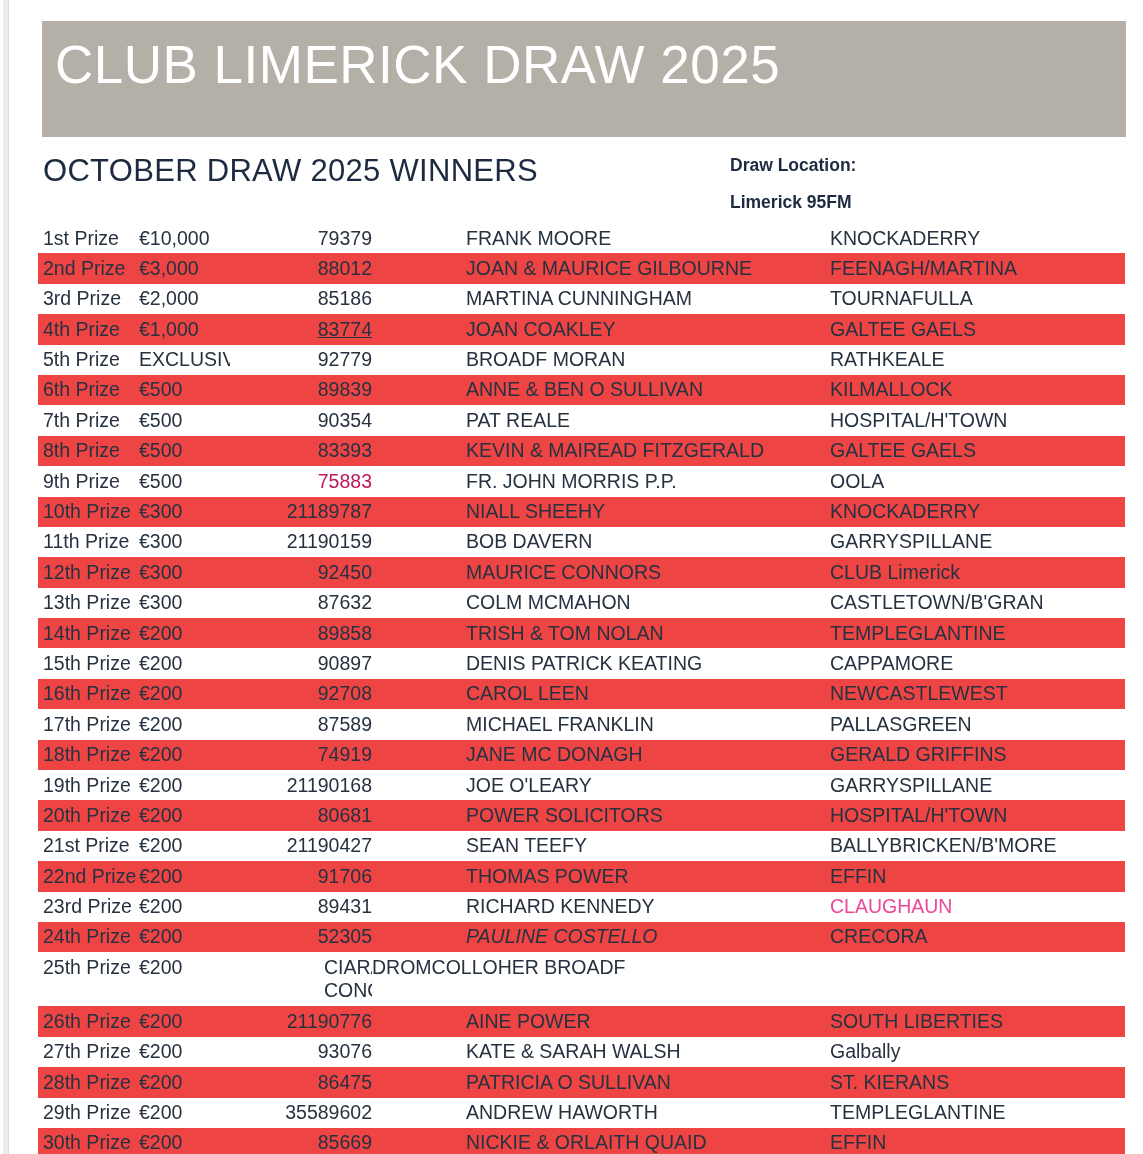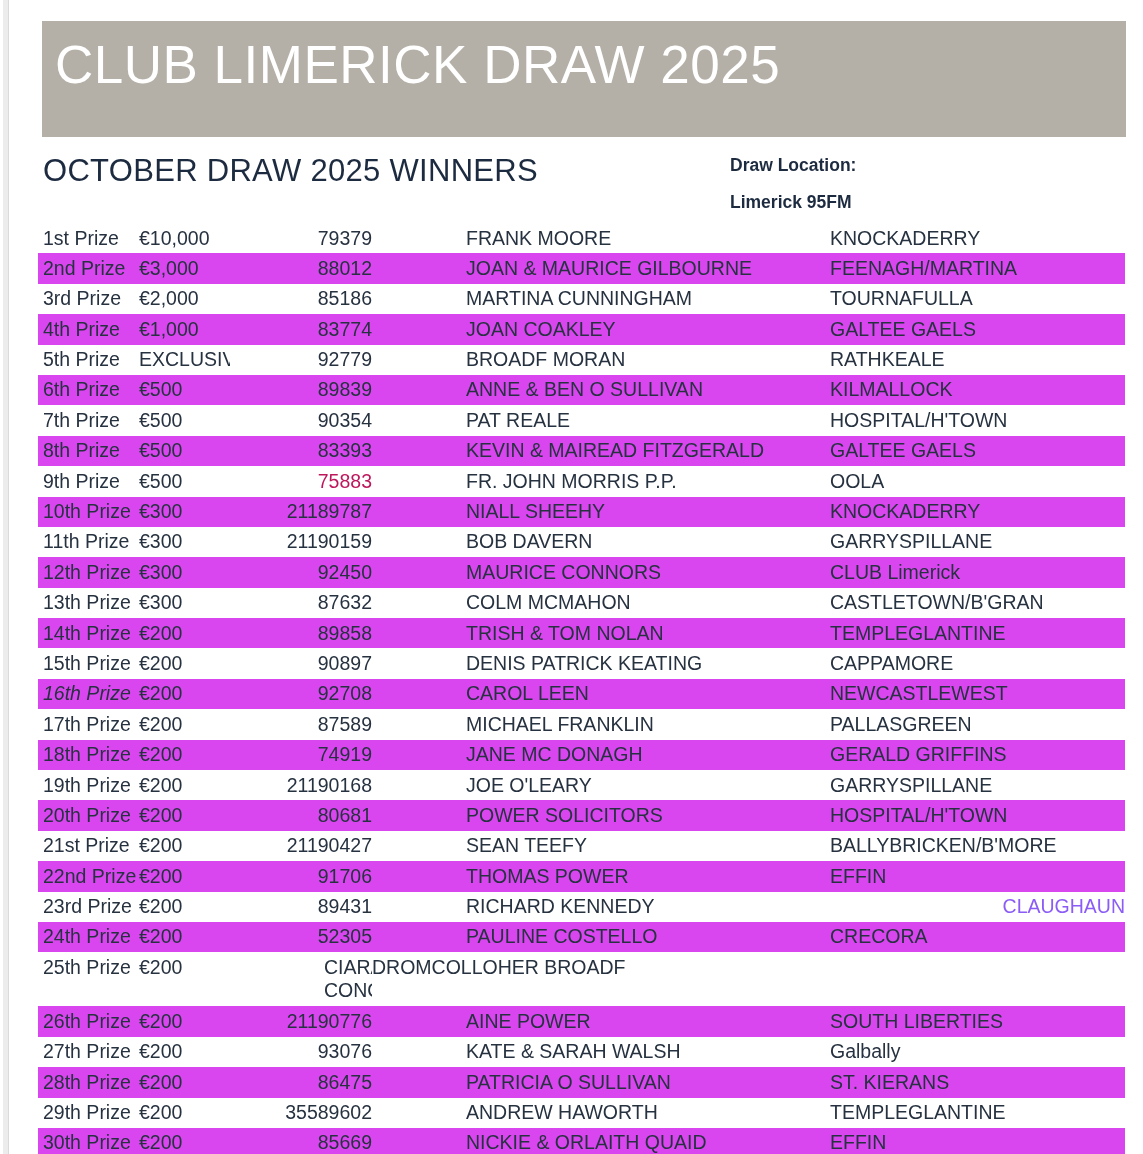--- a/index.html
+++ b/index.html
@@ -34,21 +34,21 @@
   .drawloc .value { margin-top: 19px; }
   .winners-table {
     position: absolute; left: 38px; top: 223px; width: 1087px;
   }
   .row {
     display: grid;
     grid-template-columns: 96px 96px 142px 458px 295px;
     height: 30.4px;
     overflow: hidden;
   }
-  .row.alt { background: #d946ef; }
+  .row.alt { background: #ef4444; }
   .row.tall { height: 54px; }
   .cell {
     padding-top: 3.5px;
     font-size: 19.5px; line-height: 23px;
     overflow: hidden;
   }
   .cell-prize   { padding-left: 5px; white-space: nowrap; overflow: visible; }
   .cell-amount  { padding-left: 5px; white-space: nowrap; }
   .cell-number  { text-align: right; white-space: nowrap; }
   .cell-winner  { padding-left: 94px; white-space: pre-wrap; }
@@ -88,21 +88,21 @@
     <div class="row">
       <div class="cell cell-prize" style="color: rgb(39, 50, 64);">3rd Prize</div>
       <div class="cell cell-amount" style="color: rgb(39, 50, 64);">€2,000</div>
       <div class="cell cell-number" style="color: rgb(39, 50, 64);">85186</div>
       <div class="cell cell-winner" style="color: rgb(39, 50, 64);">MARTINA CUNNINGHAM</div>
       <div class="cell cell-location" style="color: rgb(39, 50, 64);">TOURNAFULLA</div>
     </div>
     <div class="row alt">
       <div class="cell cell-prize" style="color: rgb(39, 50, 64);">4th Prize</div>
       <div class="cell cell-amount" style="color: rgb(39, 50, 64);">€1,000</div>
-      <div class="cell cell-number" style="color: rgb(39, 50, 64);">83774</div>
+      <div class="cell cell-number" style="color: rgb(39, 50, 64); text-decoration: underline;">83774</div>
       <div class="cell cell-winner" style="color: rgb(39, 50, 64);">JOAN COAKLEY</div>
       <div class="cell cell-location" style="color: rgb(39, 50, 64);">GALTEE GAELS</div>
     </div>
     <div class="row">
       <div class="cell cell-prize" style="color: rgb(39, 50, 64);">5th Prize</div>
       <div class="cell cell-amount" style="color: rgb(39, 50, 64);">EXCLUSIV</div>
       <div class="cell cell-number" style="color: rgb(39, 50, 64);">92779</div>
       <div class="cell cell-winner" style="color: rgb(39, 50, 64);">BROADF MORAN</div>
       <div class="cell cell-location" style="color: rgb(39, 50, 64);">RATHKEALE</div>
     </div>
@@ -170,21 +170,21 @@
       <div class="cell cell-location" style="color: rgb(39, 50, 64);">TEMPLEGLANTINE</div>
     </div>
     <div class="row">
       <div class="cell cell-prize" style="color: rgb(39, 50, 64);">15th Prize</div>
       <div class="cell cell-amount" style="color: rgb(39, 50, 64);">€200</div>
       <div class="cell cell-number" style="color: rgb(39, 50, 64);">90897</div>
       <div class="cell cell-winner" style="color: rgb(39, 50, 64);">DENIS PATRICK KEATING</div>
       <div class="cell cell-location" style="color: rgb(39, 50, 64);">CAPPAMORE</div>
     </div>
     <div class="row alt">
-      <div class="cell cell-prize" style="color: rgb(39, 50, 64); font-style: italic;">16th Prize</div>
+      <div class="cell cell-prize" style="color: rgb(39, 50, 64);">16th Prize</div>
       <div class="cell cell-amount" style="color: rgb(39, 50, 64);">€200</div>
       <div class="cell cell-number" style="color: rgb(39, 50, 64);">92708</div>
       <div class="cell cell-winner" style="color: rgb(39, 50, 64);">CAROL LEEN</div>
       <div class="cell cell-location" style="color: rgb(39, 50, 64);">NEWCASTLEWEST</div>
     </div>
     <div class="row">
       <div class="cell cell-prize" style="color: rgb(39, 50, 64);">17th Prize</div>
       <div class="cell cell-amount" style="color: rgb(39, 50, 64);">€200</div>
       <div class="cell cell-number" style="color: rgb(39, 50, 64);">87589</div>
       <div class="cell cell-winner" style="color: rgb(39, 50, 64);">MICHAEL FRANKLIN</div>
@@ -223,27 +223,27 @@
       <div class="cell cell-amount" style="color: rgb(39, 50, 64);">€200</div>
       <div class="cell cell-number" style="color: rgb(39, 50, 64);">91706</div>
       <div class="cell cell-winner" style="color: rgb(39, 50, 64);">THOMAS POWER</div>
       <div class="cell cell-location" style="color: rgb(39, 50, 64);">EFFIN</div>
     </div>
     <div class="row">
       <div class="cell cell-prize" style="color: rgb(39, 50, 64);">23rd Prize</div>
       <div class="cell cell-amount" style="color: rgb(39, 50, 64);">€200</div>
       <div class="cell cell-number" style="color: rgb(39, 50, 64);">89431</div>
       <div class="cell cell-winner" style="color: rgb(39, 50, 64);">RICHARD KENNEDY</div>
-      <div class="cell cell-location" style="color: #8b5cf6; text-align: right;">CLAUGHAUN</div>
+      <div class="cell cell-location" style="color: #ec4899;">CLAUGHAUN</div>
     </div>
     <div class="row alt">
       <div class="cell cell-prize" style="color: rgb(39, 50, 64);">24th Prize</div>
       <div class="cell cell-amount" style="color: rgb(39, 50, 64);">€200</div>
       <div class="cell cell-number" style="color: rgb(39, 50, 64);">52305</div>
-      <div class="cell cell-winner" style="color: rgb(39, 50, 64);">PAULINE COSTELLO</div>
+      <div class="cell cell-winner" style="color: rgb(39, 50, 64); font-style: italic;">PAULINE COSTELLO</div>
       <div class="cell cell-location" style="color: rgb(39, 50, 64);">CRECORA</div>
     </div>
     <div class="row tall">
       <div class="cell cell-prize" style="color: rgb(39, 50, 64);">25th Prize</div>
       <div class="cell cell-amount" style="color: rgb(39, 50, 64);">€200</div>
       <div class="cell cell-winner" style="color: rgb(39, 50, 64);">CIARAN  CONOR &amp; TOM MCLOUGHLIN</div>
       <div class="cell cell-location" style="color: rgb(39, 50, 64);">DROMCOLLOHER BROADF</div>
     </div>
     <div class="row alt">
       <div class="cell cell-prize" style="color: rgb(39, 50, 64);">26th Prize</div>

